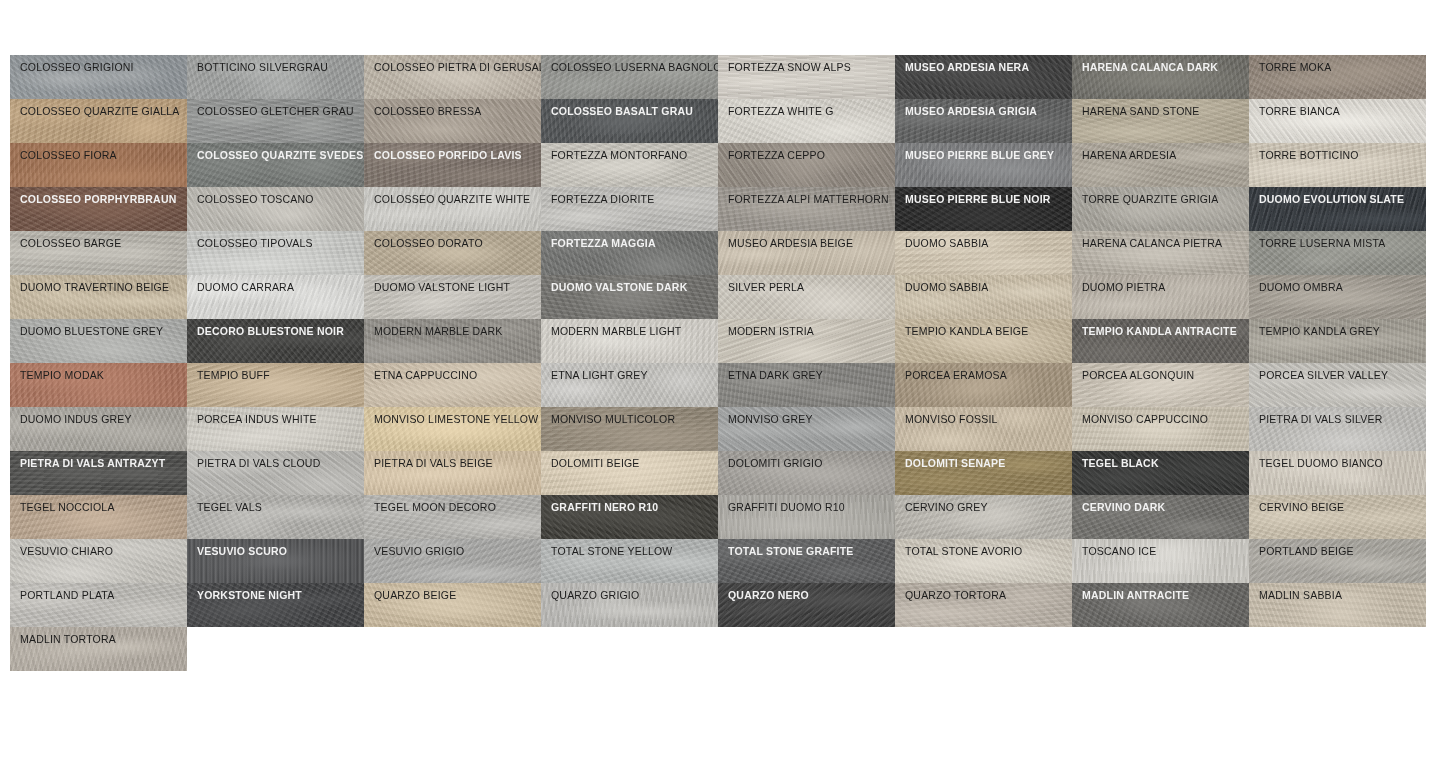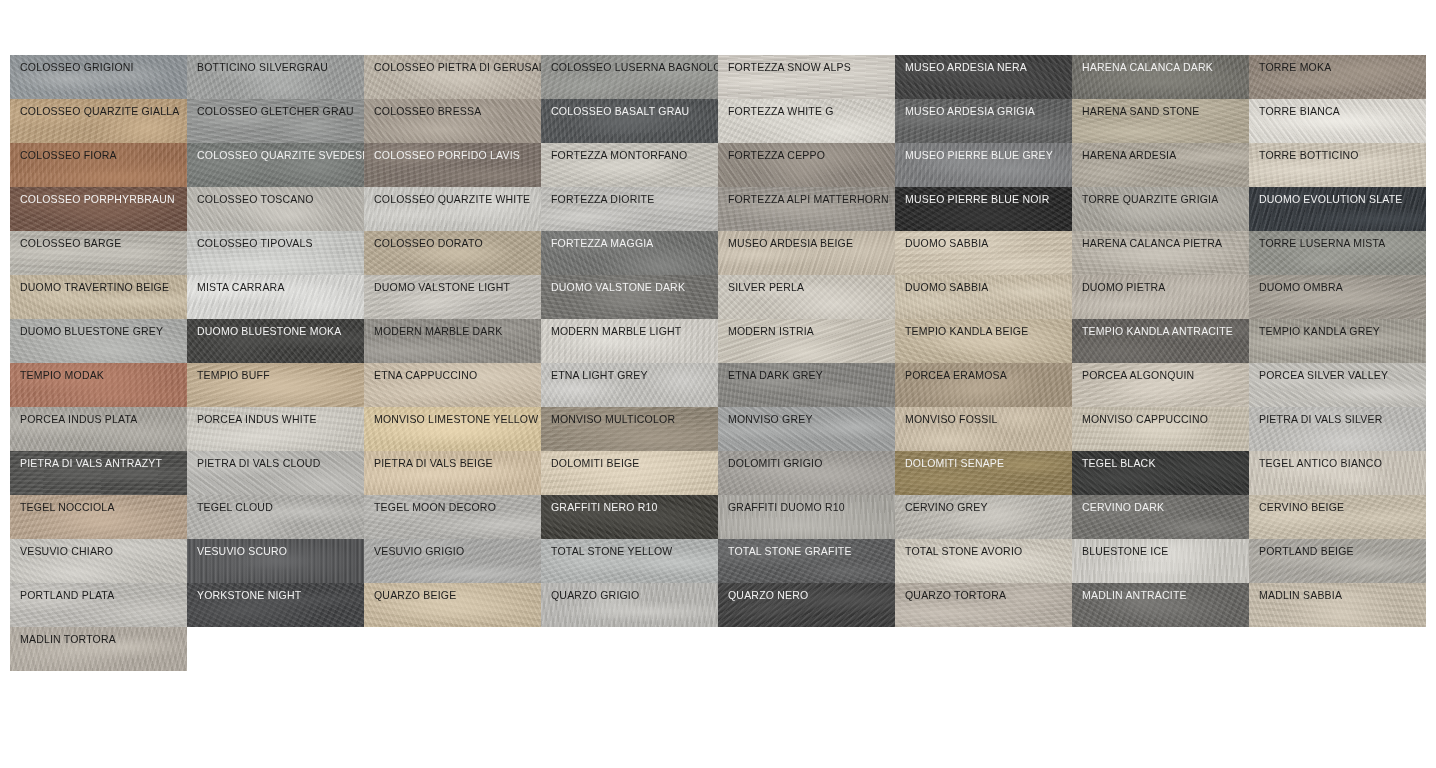--- a/index.html
+++ b/index.html
@@ -41,21 +41,21 @@
     top: 5px;
     font-size: 10.5px;
     letter-spacing: 0.2px;
     line-height: 12px;
     white-space: nowrap;
     padding: 1px 2px;
     font-family: "Liberation Sans", sans-serif;
   }
 
   .label-dark { color: #1c1c1c; }
-  .label-light { color: #f2f2f2; }
+  .label-light { color: #f2f2f2; font-weight: bold; }
 </style>
 </head>
 <body>
 
 <div id="swatch-grid">
     <div class="swatch">
       <div class="swatch-texture" style="background-color:#8e9498;background-image:radial-gradient(ellipse 47% 46% at 33% 54%, #b9bcbdaa, transparent 70%),radial-gradient(ellipse 35% 47% at 67% 46%, #b9bcbd77, transparent 72%),repeating-linear-gradient(37deg, rgba(255,255,255,0.07) 0px, rgba(255,255,255,0.07) 1px, rgba(0,0,0,0.05) 2px, rgba(0,0,0,0.05) 4px),repeating-linear-gradient(71deg, rgba(0,0,0,0.05) 0px, rgba(0,0,0,0.05) 2px, rgba(255,255,255,0.05) 3px, rgba(255,255,255,0.05) 6px),linear-gradient(23deg, #b9bcbd33, #8e949800 60%)"></div>
       <div class="swatch-label label-dark">COLOSSEO GRIGIONI</div>
     </div>
     <div class="swatch">
@@ -213,21 +213,21 @@
     <div class="swatch">
       <div class="swatch-texture" style="background-color:#8c8d86;background-image:radial-gradient(ellipse 80% 75% at 60% 30%, #acada6aa, transparent 70%),radial-gradient(ellipse 30% 35% at 40% 70%, #acada677, transparent 72%),repeating-linear-gradient(40deg, rgba(255,255,255,0.07) 0px, rgba(255,255,255,0.07) 1px, rgba(0,0,0,0.05) 2px, rgba(0,0,0,0.05) 4px),repeating-linear-gradient(320deg, rgba(0,0,0,0.05) 0px, rgba(0,0,0,0.05) 2px, rgba(255,255,255,0.05) 3px, rgba(255,255,255,0.05) 6px),linear-gradient(20deg, #acada633, #8c8d8600 60%)"></div>
       <div class="swatch-label label-dark">TORRE LUSERNA MISTA</div>
     </div>
     <div class="swatch">
       <div class="swatch-texture" style="background-color:#c2b49b;background-image:radial-gradient(ellipse 87% 36% at 73% 59%, #ded3bdaa, transparent 70%),radial-gradient(ellipse 35% 52% at 27% 41%, #ded3bd77, transparent 72%),repeating-linear-gradient(77deg, rgba(255,255,255,0.07) 0px, rgba(255,255,255,0.07) 1px, rgba(0,0,0,0.05) 2px, rgba(0,0,0,0.05) 4px),repeating-linear-gradient(31deg, rgba(0,0,0,0.05) 0px, rgba(0,0,0,0.05) 2px, rgba(255,255,255,0.05) 3px, rgba(255,255,255,0.05) 6px),linear-gradient(43deg, #ded3bd33, #c2b49b00 60%)"></div>
       <div class="swatch-label label-dark">DUOMO TRAVERTINO BEIGE</div>
     </div>
     <div class="swatch">
       <div class="swatch-texture" style="background-color:#d9d9d6;background-image:radial-gradient(ellipse 94% 47% at 26% 33%, #f0f0eeaa, transparent 70%),radial-gradient(ellipse 40% 69% at 74% 67%, #f0f0ee77, transparent 72%),repeating-linear-gradient(114deg, rgba(255,255,255,0.07) 0px, rgba(255,255,255,0.07) 1px, rgba(0,0,0,0.05) 2px, rgba(0,0,0,0.05) 4px),repeating-linear-gradient(102deg, rgba(0,0,0,0.05) 0px, rgba(0,0,0,0.05) 2px, rgba(255,255,255,0.05) 3px, rgba(255,255,255,0.05) 6px),linear-gradient(66deg, #f0f0ee33, #d9d9d600 60%)"></div>
-      <div class="swatch-label label-dark">MISTA CARRARA</div>
+      <div class="swatch-label label-dark">DUOMO CARRARA</div>
     </div>
     <div class="swatch">
       <div class="swatch-texture" style="background-color:#c1beb7;background-image:radial-gradient(ellipse 41% 58% at 39% 62%, #dddad3aa, transparent 70%),radial-gradient(ellipse 45% 41% at 61% 38%, #dddad377, transparent 72%),repeating-linear-gradient(151deg, rgba(255,255,255,0.07) 0px, rgba(255,255,255,0.07) 1px, rgba(0,0,0,0.05) 2px, rgba(0,0,0,0.05) 4px),repeating-linear-gradient(173deg, rgba(0,0,0,0.05) 0px, rgba(0,0,0,0.05) 2px, rgba(255,255,255,0.05) 3px, rgba(255,255,255,0.05) 6px),linear-gradient(89deg, #dddad333, #c1beb700 60%)"></div>
       <div class="swatch-label label-dark">DUOMO VALSTONE LIGHT</div>
     </div>
     <div class="swatch">
       <div class="swatch-texture" style="background-color:#6f6e6a;background-image:radial-gradient(ellipse 48% 69% at 52% 36%, #8e8d89aa, transparent 70%),radial-gradient(ellipse 50% 58% at 48% 64%, #8e8d8977, transparent 72%),repeating-linear-gradient(188deg, rgba(255,255,255,0.07) 0px, rgba(255,255,255,0.07) 1px, rgba(0,0,0,0.05) 2px, rgba(0,0,0,0.05) 4px),repeating-linear-gradient(244deg, rgba(0,0,0,0.05) 0px, rgba(0,0,0,0.05) 2px, rgba(255,255,255,0.05) 3px, rgba(255,255,255,0.05) 6px),linear-gradient(112deg, #8e8d8933, #6f6e6a00 60%)"></div>
       <div class="swatch-label label-light">DUOMO VALSTONE DARK</div>
     </div>
     <div class="swatch">
@@ -245,21 +245,21 @@
     <div class="swatch">
       <div class="swatch-texture" style="background-color:#9d978d;background-image:radial-gradient(ellipse 76% 63% at 44% 42%, #bcb6acaa, transparent 70%),radial-gradient(ellipse 70% 36% at 56% 58%, #bcb6ac77, transparent 72%),repeating-linear-gradient(336deg, rgba(255,255,255,0.07) 0px, rgba(255,255,255,0.07) 1px, rgba(0,0,0,0.05) 2px, rgba(0,0,0,0.05) 4px),repeating-linear-gradient(168deg, rgba(0,0,0,0.05) 0px, rgba(0,0,0,0.05) 2px, rgba(255,255,255,0.05) 3px, rgba(255,255,255,0.05) 6px),linear-gradient(24deg, #bcb6ac33, #9d978d00 60%)"></div>
       <div class="swatch-label label-dark">DUOMO OMBRA</div>
     </div>
     <div class="swatch">
       <div class="swatch-texture" style="background-color:#a8a9a6;background-image:radial-gradient(ellipse 83% 74% at 57% 71%, #c6c7c4aa, transparent 70%),radial-gradient(ellipse 75% 53% at 43% 29%, #c6c7c477, transparent 72%),repeating-linear-gradient(13deg, rgba(255,255,255,0.07) 0px, rgba(255,255,255,0.07) 1px, rgba(0,0,0,0.05) 2px, rgba(0,0,0,0.05) 4px),repeating-linear-gradient(239deg, rgba(0,0,0,0.05) 0px, rgba(0,0,0,0.05) 2px, rgba(255,255,255,0.05) 3px, rgba(255,255,255,0.05) 6px),linear-gradient(47deg, #c6c7c433, #a8a9a600 60%)"></div>
       <div class="swatch-label label-dark">DUOMO BLUESTONE GREY</div>
     </div>
     <div class="swatch">
       <div class="swatch-texture" style="background-color:#3b3b39;background-image:radial-gradient(ellipse 90% 35% at 70% 45%, #575755aa, transparent 70%),radial-gradient(ellipse 30% 70% at 30% 55%, #57575577, transparent 72%),repeating-linear-gradient(50deg, rgba(255,255,255,0.07) 0px, rgba(255,255,255,0.07) 1px, rgba(0,0,0,0.05) 2px, rgba(0,0,0,0.05) 4px),repeating-linear-gradient(310deg, rgba(0,0,0,0.05) 0px, rgba(0,0,0,0.05) 2px, rgba(255,255,255,0.05) 3px, rgba(255,255,255,0.05) 6px),linear-gradient(70deg, #57575533, #3b3b3900 60%)"></div>
-      <div class="swatch-label label-light">DUOMO BLUESTONE MOKA</div>
+      <div class="swatch-label label-light">DECORO BLUESTONE NOIR</div>
     </div>
     <div class="swatch">
       <div class="swatch-texture" style="background-color:#8e8b85;background-image:radial-gradient(ellipse 97% 46% at 23% 74%, #adaaa4aa, transparent 70%),radial-gradient(ellipse 35% 42% at 77% 26%, #adaaa477, transparent 72%),repeating-linear-gradient(87deg, rgba(255,255,255,0.07) 0px, rgba(255,255,255,0.07) 1px, rgba(0,0,0,0.05) 2px, rgba(0,0,0,0.05) 4px),repeating-linear-gradient(21deg, rgba(0,0,0,0.05) 0px, rgba(0,0,0,0.05) 2px, rgba(255,255,255,0.05) 3px, rgba(255,255,255,0.05) 6px),linear-gradient(93deg, #adaaa433, #8e8b8500 60%)"></div>
       <div class="swatch-label label-dark">MODERN MARBLE DARK</div>
     </div>
     <div class="swatch">
       <div class="swatch-texture" style="background-color:#d3d0c9;background-image:radial-gradient(ellipse 44% 57% at 36% 48%, #ebe9e3aa, transparent 70%),radial-gradient(ellipse 40% 59% at 64% 52%, #ebe9e377, transparent 72%),repeating-linear-gradient(124deg, rgba(255,255,255,0.07) 0px, rgba(255,255,255,0.07) 1px, rgba(0,0,0,0.05) 2px, rgba(0,0,0,0.05) 4px),repeating-linear-gradient(92deg, rgba(0,0,0,0.05) 0px, rgba(0,0,0,0.05) 2px, rgba(255,255,255,0.05) 3px, rgba(255,255,255,0.05) 6px),linear-gradient(116deg, #ebe9e333, #d3d0c900 60%)"></div>
       <div class="swatch-label label-dark">MODERN MARBLE LIGHT</div>
     </div>
     <div class="swatch">
@@ -305,21 +305,21 @@
     <div class="swatch">
       <div class="swatch-texture" style="background-color:#c8c0b2;background-image:radial-gradient(ellipse 61% 78% at 59% 37%, #e2dbcfaa, transparent 70%),radial-gradient(ellipse 45% 66% at 41% 63%, #e2dbcf77, transparent 72%),repeating-linear-gradient(171deg, rgba(255,255,255,0.07) 0px, rgba(255,255,255,0.07) 1px, rgba(0,0,0,0.05) 2px, rgba(0,0,0,0.05) 4px),repeating-linear-gradient(153deg, rgba(0,0,0,0.05) 0px, rgba(0,0,0,0.05) 2px, rgba(255,255,255,0.05) 3px, rgba(255,255,255,0.05) 6px),linear-gradient(9deg, #e2dbcf33, #c8c0b200 60%)"></div>
       <div class="swatch-label label-dark">PORCEA ALGONQUIN</div>
     </div>
     <div class="swatch">
       <div class="swatch-texture" style="background-color:#c3c1bb;background-image:radial-gradient(ellipse 68% 39% at 72% 66%, #dedcd7aa, transparent 70%),radial-gradient(ellipse 50% 38% at 28% 34%, #dedcd777, transparent 72%),repeating-linear-gradient(208deg, rgba(255,255,255,0.07) 0px, rgba(255,255,255,0.07) 1px, rgba(0,0,0,0.05) 2px, rgba(0,0,0,0.05) 4px),repeating-linear-gradient(224deg, rgba(0,0,0,0.05) 0px, rgba(0,0,0,0.05) 2px, rgba(255,255,255,0.05) 3px, rgba(255,255,255,0.05) 6px),linear-gradient(32deg, #dedcd733, #c3c1bb00 60%)"></div>
       <div class="swatch-label label-dark">PORCEA SILVER VALLEY</div>
     </div>
     <div class="swatch">
       <div class="swatch-texture" style="background-color:#a6a39c;background-image:radial-gradient(ellipse 75% 50% at 25% 40%, #c4c1baaa, transparent 70%),radial-gradient(ellipse 55% 55% at 75% 60%, #c4c1ba77, transparent 72%),repeating-linear-gradient(245deg, rgba(255,255,255,0.07) 0px, rgba(255,255,255,0.07) 1px, rgba(0,0,0,0.05) 2px, rgba(0,0,0,0.05) 4px),repeating-linear-gradient(295deg, rgba(0,0,0,0.05) 0px, rgba(0,0,0,0.05) 2px, rgba(255,255,255,0.05) 3px, rgba(255,255,255,0.05) 6px),linear-gradient(55deg, #c4c1ba33, #a6a39c00 60%)"></div>
-      <div class="swatch-label label-dark">PORCEA INDUS PLATA</div>
+      <div class="swatch-label label-dark">DUOMO INDUS GREY</div>
     </div>
     <div class="swatch">
       <div class="swatch-texture" style="background-color:#cac7bf;background-image:radial-gradient(ellipse 82% 61% at 38% 69%, #e4e1daaa, transparent 70%),radial-gradient(ellipse 60% 72% at 62% 31%, #e4e1da77, transparent 72%),repeating-linear-gradient(282deg, rgba(255,255,255,0.07) 0px, rgba(255,255,255,0.07) 1px, rgba(0,0,0,0.05) 2px, rgba(0,0,0,0.05) 4px),repeating-linear-gradient(6deg, rgba(0,0,0,0.05) 0px, rgba(0,0,0,0.05) 2px, rgba(255,255,255,0.05) 3px, rgba(255,255,255,0.05) 6px),linear-gradient(78deg, #e4e1da33, #cac7bf00 60%)"></div>
       <div class="swatch-label label-dark">PORCEA INDUS WHITE</div>
     </div>
     <div class="swatch">
       <div class="swatch-texture" style="background-color:#d7c49b;background-image:radial-gradient(ellipse 89% 72% at 51% 43%, #eedcb8aa, transparent 70%),radial-gradient(ellipse 65% 44% at 49% 57%, #eedcb877, transparent 72%),repeating-linear-gradient(319deg, rgba(255,255,255,0.07) 0px, rgba(255,255,255,0.07) 1px, rgba(0,0,0,0.05) 2px, rgba(0,0,0,0.05) 4px),repeating-linear-gradient(77deg, rgba(0,0,0,0.05) 0px, rgba(0,0,0,0.05) 2px, rgba(255,255,255,0.05) 3px, rgba(255,255,255,0.05) 6px),linear-gradient(101deg, #eedcb833, #d7c49b00 60%)"></div>
       <div class="swatch-label label-dark">MONVISO LIMESTONE YELLOW</div>
     </div>
     <div class="swatch">
@@ -365,29 +365,29 @@
     <div class="swatch">
       <div class="swatch-texture" style="background-color:#8d7b52;background-image:radial-gradient(ellipse 46% 43% at 74% 32%, #ab996eaa, transparent 70%),radial-gradient(ellipse 70% 51% at 26% 68%, #ab996e77, transparent 72%),repeating-linear-gradient(6deg, rgba(255,255,255,0.07) 0px, rgba(255,255,255,0.07) 1px, rgba(0,0,0,0.05) 2px, rgba(0,0,0,0.05) 4px),repeating-linear-gradient(138deg, rgba(0,0,0,0.05) 0px, rgba(0,0,0,0.05) 2px, rgba(255,255,255,0.05) 3px, rgba(255,255,255,0.05) 6px),linear-gradient(174deg, #ab996e33, #8d7b5200 60%)"></div>
       <div class="swatch-label label-light">DOLOMITI SENAPE</div>
     </div>
     <div class="swatch">
       <div class="swatch-texture" style="background-color:#2f302f;background-image:radial-gradient(ellipse 53% 54% at 27% 61%, #4b4c4baa, transparent 70%),radial-gradient(ellipse 75% 68% at 73% 39%, #4b4c4b77, transparent 72%),repeating-linear-gradient(43deg, rgba(255,255,255,0.07) 0px, rgba(255,255,255,0.07) 1px, rgba(0,0,0,0.05) 2px, rgba(0,0,0,0.05) 4px),repeating-linear-gradient(209deg, rgba(0,0,0,0.05) 0px, rgba(0,0,0,0.05) 2px, rgba(255,255,255,0.05) 3px, rgba(255,255,255,0.05) 6px),linear-gradient(17deg, #4b4c4b33, #2f302f00 60%)"></div>
       <div class="swatch-label label-light">TEGEL BLACK</div>
     </div>
     <div class="swatch">
       <div class="swatch-texture" style="background-color:#cdc6ba;background-image:radial-gradient(ellipse 60% 65% at 40% 35%, #e7e1d7aa, transparent 70%),radial-gradient(ellipse 30% 40% at 60% 65%, #e7e1d777, transparent 72%),repeating-linear-gradient(80deg, rgba(255,255,255,0.07) 0px, rgba(255,255,255,0.07) 1px, rgba(0,0,0,0.05) 2px, rgba(0,0,0,0.05) 4px),repeating-linear-gradient(280deg, rgba(0,0,0,0.05) 0px, rgba(0,0,0,0.05) 2px, rgba(255,255,255,0.05) 3px, rgba(255,255,255,0.05) 6px),linear-gradient(40deg, #e7e1d733, #cdc6ba00 60%)"></div>
-      <div class="swatch-label label-dark">TEGEL ANTICO BIANCO</div>
+      <div class="swatch-label label-dark">TEGEL DUOMO BIANCO</div>
     </div>
     <div class="swatch">
       <div class="swatch-texture" style="background-color:#b5a08a;background-image:radial-gradient(ellipse 67% 76% at 53% 64%, #d1bca6aa, transparent 70%),radial-gradient(ellipse 35% 57% at 47% 36%, #d1bca677, transparent 72%),repeating-linear-gradient(117deg, rgba(255,255,255,0.07) 0px, rgba(255,255,255,0.07) 1px, rgba(0,0,0,0.05) 2px, rgba(0,0,0,0.05) 4px),repeating-linear-gradient(351deg, rgba(0,0,0,0.05) 0px, rgba(0,0,0,0.05) 2px, rgba(255,255,255,0.05) 3px, rgba(255,255,255,0.05) 6px),linear-gradient(63deg, #d1bca633, #b5a08a00 60%)"></div>
       <div class="swatch-label label-dark">TEGEL NOCCIOLA</div>
     </div>
     <div class="swatch">
       <div class="swatch-texture" style="background-color:#b0afab;background-image:radial-gradient(ellipse 74% 37% at 66% 38%, #cecdc9aa, transparent 70%),radial-gradient(ellipse 40% 74% at 34% 62%, #cecdc977, transparent 72%),repeating-linear-gradient(154deg, rgba(255,255,255,0.07) 0px, rgba(255,255,255,0.07) 1px, rgba(0,0,0,0.05) 2px, rgba(0,0,0,0.05) 4px),repeating-linear-gradient(62deg, rgba(0,0,0,0.05) 0px, rgba(0,0,0,0.05) 2px, rgba(255,255,255,0.05) 3px, rgba(255,255,255,0.05) 6px),linear-gradient(86deg, #cecdc933, #b0afab00 60%)"></div>
-      <div class="swatch-label label-dark">TEGEL CLOUD</div>
+      <div class="swatch-label label-dark">TEGEL VALS</div>
     </div>
     <div class="swatch">
       <div class="swatch-texture" style="background-color:#b2b1ad;background-image:radial-gradient(ellipse 81% 48% at 79% 67%, #d0cfcbaa, transparent 70%),radial-gradient(ellipse 45% 46% at 21% 33%, #d0cfcb77, transparent 72%),repeating-linear-gradient(191deg, rgba(255,255,255,0.07) 0px, rgba(255,255,255,0.07) 1px, rgba(0,0,0,0.05) 2px, rgba(0,0,0,0.05) 4px),repeating-linear-gradient(133deg, rgba(0,0,0,0.05) 0px, rgba(0,0,0,0.05) 2px, rgba(255,255,255,0.05) 3px, rgba(255,255,255,0.05) 6px),linear-gradient(109deg, #d0cfcb33, #b2b1ad00 60%)"></div>
       <div class="swatch-label label-dark">TEGEL MOON DECORO</div>
     </div>
     <div class="swatch">
       <div class="swatch-texture" style="background-color:#3a3934;background-image:radial-gradient(ellipse 88% 59% at 32% 41%, #565550aa, transparent 70%),radial-gradient(ellipse 50% 63% at 68% 59%, #56555077, transparent 72%),repeating-linear-gradient(228deg, rgba(255,255,255,0.07) 0px, rgba(255,255,255,0.07) 1px, rgba(0,0,0,0.05) 2px, rgba(0,0,0,0.05) 4px),repeating-linear-gradient(204deg, rgba(0,0,0,0.05) 0px, rgba(0,0,0,0.05) 2px, rgba(255,255,255,0.05) 3px, rgba(255,255,255,0.05) 6px),linear-gradient(132deg, #56555033, #3a393400 60%)"></div>
       <div class="swatch-label label-light">GRAFFITI NERO R10</div>
     </div>
     <div class="swatch">
@@ -425,21 +425,21 @@
     <div class="swatch">
       <div class="swatch-texture" style="background-color:#58595a;background-image:radial-gradient(ellipse 91% 58% at 29% 27%, #767778aa, transparent 70%),radial-gradient(ellipse 45% 36% at 71% 73%, #76777877, transparent 72%),repeating-linear-gradient(201deg, rgba(255,255,255,0.07) 0px, rgba(255,255,255,0.07) 1px, rgba(0,0,0,0.05) 2px, rgba(0,0,0,0.05) 4px),repeating-linear-gradient(123deg, rgba(0,0,0,0.05) 0px, rgba(0,0,0,0.05) 2px, rgba(255,255,255,0.05) 3px, rgba(255,255,255,0.05) 6px),linear-gradient(159deg, #76777833, #58595a00 60%)"></div>
       <div class="swatch-label label-light">TOTAL STONE GRAFITE</div>
     </div>
     <div class="swatch">
       <div class="swatch-texture" style="background-color:#cdc7bb;background-image:radial-gradient(ellipse 98% 69% at 42% 56%, #e7e2d8aa, transparent 70%),radial-gradient(ellipse 50% 53% at 58% 44%, #e7e2d877, transparent 72%),repeating-linear-gradient(238deg, rgba(255,255,255,0.07) 0px, rgba(255,255,255,0.07) 1px, rgba(0,0,0,0.05) 2px, rgba(0,0,0,0.05) 4px),repeating-linear-gradient(194deg, rgba(0,0,0,0.05) 0px, rgba(0,0,0,0.05) 2px, rgba(255,255,255,0.05) 3px, rgba(255,255,255,0.05) 6px),linear-gradient(2deg, #e7e2d833, #cdc7bb00 60%)"></div>
       <div class="swatch-label label-dark">TOTAL STONE AVORIO</div>
     </div>
     <div class="swatch">
       <div class="swatch-texture" style="background-color:#cdcbc5;background-image:radial-gradient(ellipse 45% 80% at 55% 30%, #e6e4dfaa, transparent 70%),radial-gradient(ellipse 55% 70% at 45% 70%, #e6e4df77, transparent 72%),repeating-linear-gradient(275deg, rgba(255,255,255,0.07) 0px, rgba(255,255,255,0.07) 1px, rgba(0,0,0,0.05) 2px, rgba(0,0,0,0.05) 4px),repeating-linear-gradient(265deg, rgba(0,0,0,0.05) 0px, rgba(0,0,0,0.05) 2px, rgba(255,255,255,0.05) 3px, rgba(255,255,255,0.05) 6px),linear-gradient(25deg, #e6e4df33, #cdcbc500 60%)"></div>
-      <div class="swatch-label label-dark">BLUESTONE ICE</div>
+      <div class="swatch-label label-dark">TOSCANO ICE</div>
     </div>
     <div class="swatch">
       <div class="swatch-texture" style="background-color:#a8a59e;background-image:radial-gradient(ellipse 52% 41% at 68% 59%, #c6c3bcaa, transparent 70%),radial-gradient(ellipse 60% 42% at 32% 41%, #c6c3bc77, transparent 72%),repeating-linear-gradient(312deg, rgba(255,255,255,0.07) 0px, rgba(255,255,255,0.07) 1px, rgba(0,0,0,0.05) 2px, rgba(0,0,0,0.05) 4px),repeating-linear-gradient(336deg, rgba(0,0,0,0.05) 0px, rgba(0,0,0,0.05) 2px, rgba(255,255,255,0.05) 3px, rgba(255,255,255,0.05) 6px),linear-gradient(48deg, #c6c3bc33, #a8a59e00 60%)"></div>
       <div class="swatch-label label-dark">PORTLAND BEIGE</div>
     </div>
     <div class="swatch">
       <div class="swatch-texture" style="background-color:#bcbab5;background-image:radial-gradient(ellipse 59% 52% at 21% 33%, #d8d6d1aa, transparent 70%),radial-gradient(ellipse 65% 59% at 79% 67%, #d8d6d177, transparent 72%),repeating-linear-gradient(349deg, rgba(255,255,255,0.07) 0px, rgba(255,255,255,0.07) 1px, rgba(0,0,0,0.05) 2px, rgba(0,0,0,0.05) 4px),repeating-linear-gradient(47deg, rgba(0,0,0,0.05) 0px, rgba(0,0,0,0.05) 2px, rgba(255,255,255,0.05) 3px, rgba(255,255,255,0.05) 6px),linear-gradient(71deg, #d8d6d133, #bcbab500 60%)"></div>
       <div class="swatch-label label-dark">PORTLAND PLATA</div>
     </div>
     <div class="swatch">

